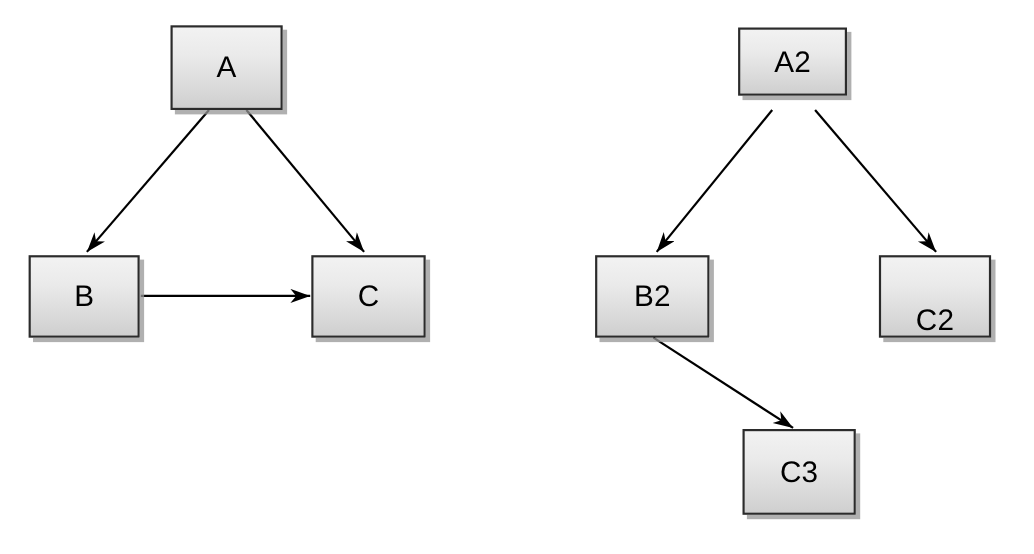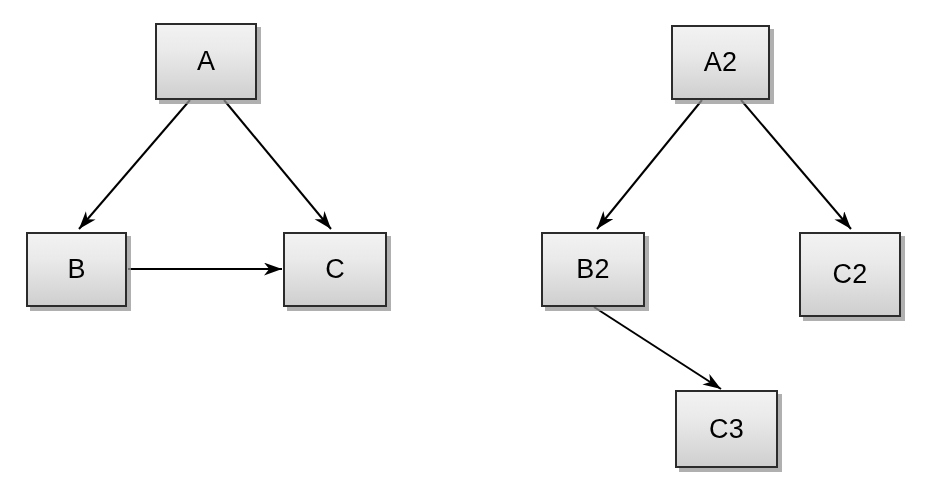--- a/index.html
+++ b/index.html
@@ -66,27 +66,27 @@
   <div id="nodes-group">
       <div class="node" style="left: 155px; top: 23px; width: 102px; height: 77px;">
         <span class="node-label">A</span>
       </div>
       <div class="node" style="left: 26px; top: 232px; width: 101px; height: 75px;">
         <span class="node-label">B</span>
       </div>
       <div class="node" style="left: 283px; top: 232px; width: 104px; height: 75px;">
         <span class="node-label">C</span>
       </div>
-      <div class="node" style="left: 671px; top: 25px; width: 99px; height: 75px;">
+      <div class="node" style="left: 671px; top: 25px; width: 99px; height: 62px;">
         <span class="node-label">A2</span>
       </div>
       <div class="node" style="left: 541px; top: 232px; width: 104px; height: 75px;">
         <span class="node-label">B2</span>
       </div>
-      <div class="node" style="left: 799px; top: 232px; width: 102px; height: 85px;">
+      <div class="node" style="left: 799px; top: 232px; width: 102px; height: 75px; align-items: flex-end;">
         <span class="node-label">C2</span>
       </div>
       <div class="node" style="left: 675px; top: 390px; width: 103px; height: 78px; text-align: center;">
         <span class="node-label">C3</span>
       </div>
     </div>
 
 </div>
 
 </body></html>

